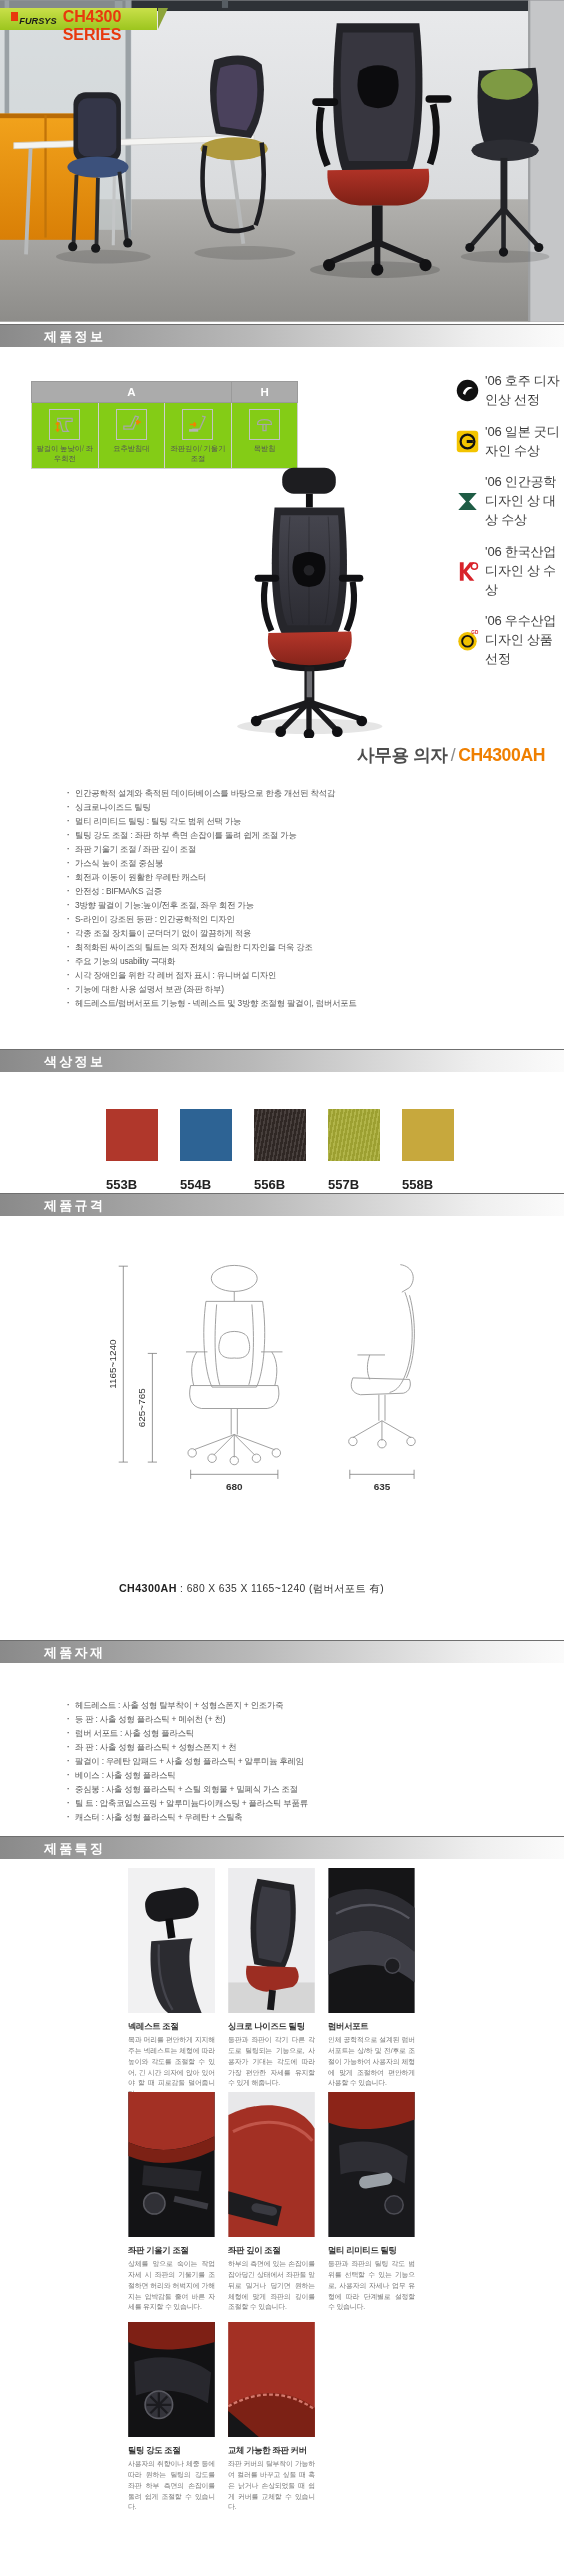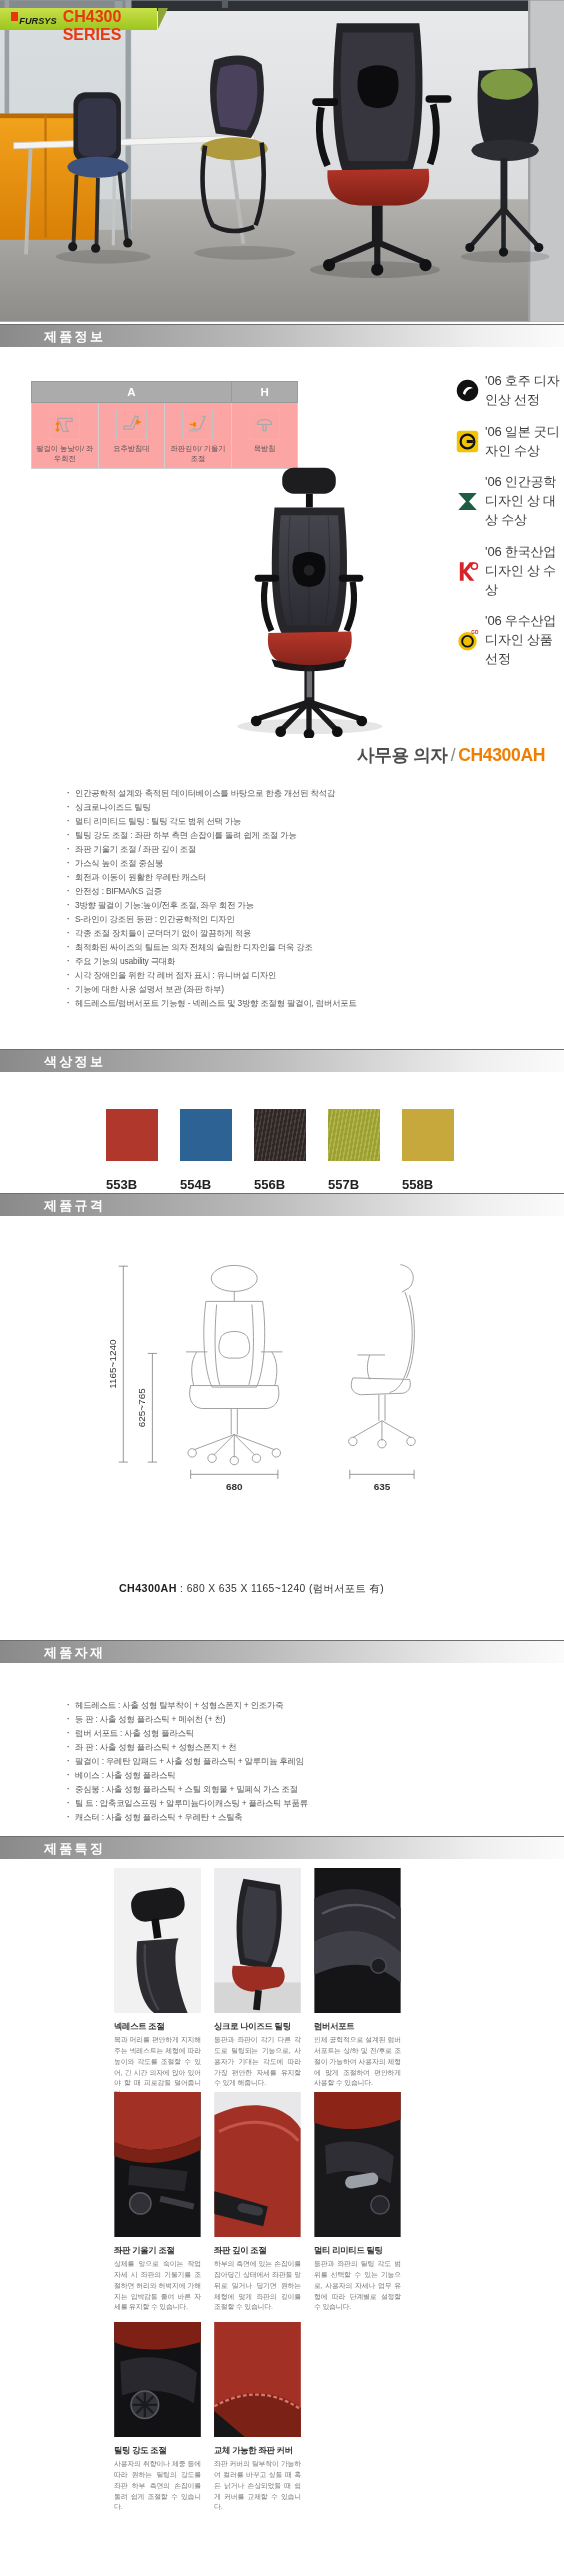--- a/index.html
+++ b/index.html
@@ -18,21 +18,21 @@
 
   
   .sec-bar{position:absolute;left:0;width:564px;height:23px;box-sizing:border-box;
     background:linear-gradient(to right,#8a8a8a,#b9b9b9 45%,#efefef 85%,#fbfbfb);
     color:#fff;font-size:13px;font-weight:bold;line-height:23px;padding-left:44px;letter-spacing:2.3px;
     border-top:0.8px solid #6f6f6f;}
 
   
   .ftable{position:absolute;left:31px;top:381px;border-collapse:collapse;}
   .ftable th{background:#ababab;color:#fff;font-size:11.5px;font-weight:bold;height:18.4px;border:0.8px solid #9a9a9a;}
-  .ftable td{width:61px;border:0.8px solid #cfcfcf;background:#fca5a5;text-align:center;vertical-align:top;padding:6.1px 2.3px 4.6px;}
+  .ftable td{width:61px;border:0.8px solid #cfcfcf;background:#84cc16;text-align:center;vertical-align:top;padding:6.1px 2.3px 4.6px;font-family:Liberation Serif, serif;}
   .icon-box{width:29px;height:29px;border:0.8px solid #c2c2c2;margin:0 auto 3.8px;display:flex;align-items:center;justify-content:center;}
   .cell-label{font-size:7.3px;color:#555;line-height:1.3;}
 
   
   .awards{position:absolute;left:456px;top:372px;width:108px;}
   .award{display:flex;align-items:center;margin-bottom:13px;}
   .award-icon{flex:0 0 23px;height:23px;margin-right:6.1px;}
   .award-label{font-size:13px;color:#3d3d3d;line-height:1.45;letter-spacing:-0.2px;}
 
   
@@ -52,21 +52,21 @@
   .swatch:nth-child(3) .chip:after,.swatch:nth-child(4) .chip:after{content:"";position:absolute;inset:0;
     background:repeating-linear-gradient(100deg,rgba(255,255,255,.10) 0 1.5px,rgba(0,0,0,.08) 1.5px 3.8px);}
   .chip-code{font-size:13px;color:#222;margin-top:16px;font-weight:bold;}
 
   
   .spec-diagram{position:absolute;left:100px;top:1257px;}
   .spec-line{position:absolute;left:119px;top:1582px;font-size:10.3px;color:#333;letter-spacing:0.4px;}
   .spec-line b{font-size:10.7px;color:#222;}
 
   
-  .feat-row{position:absolute;left:114px;display:flex;}
+  .feat-row{position:absolute;left:128px;display:flex;}
   .feat{width:87px;margin-right:13px;}
   .fimg{width:87px;overflow:hidden;background:#f2f2f3;}
   .feat-title{font-size:8.4px;font-weight:bold;color:#333;margin-top:7.7px;letter-spacing:-0.3px;}
   .feat-desc{font-size:6.9px;color:#767676;line-height:10.7px;margin-top:3.8px;text-align:justify;letter-spacing:-0.2px;}
 
   svg{display:block;}
 </style>
 </head>
 <body>
 

